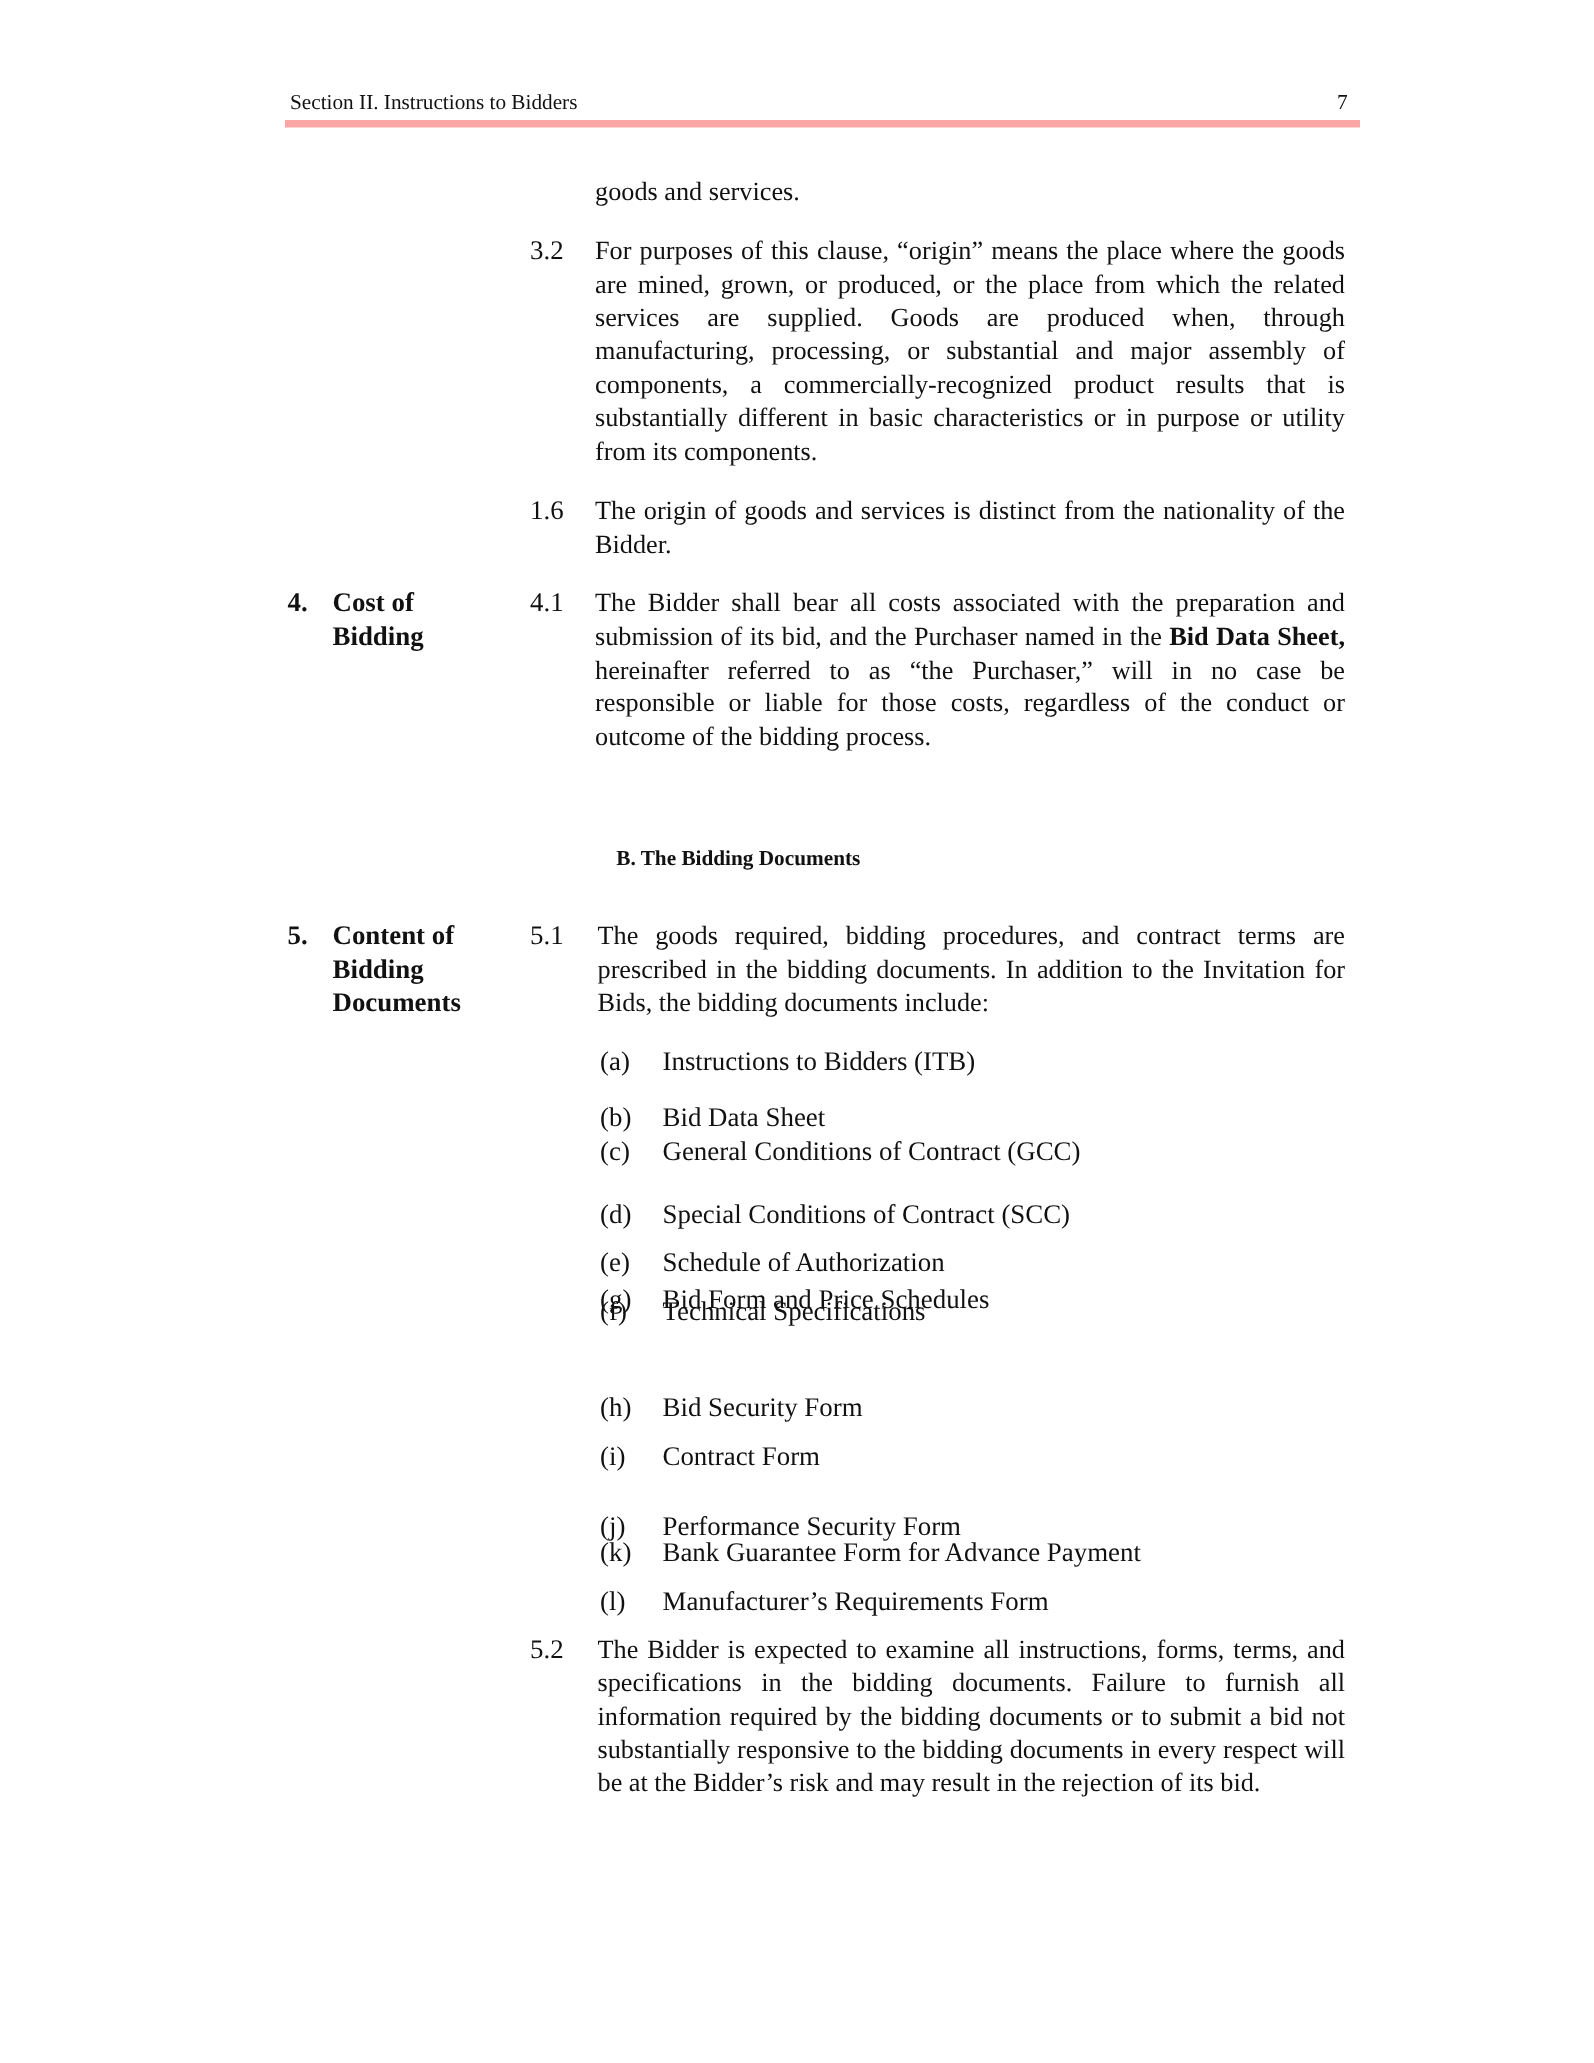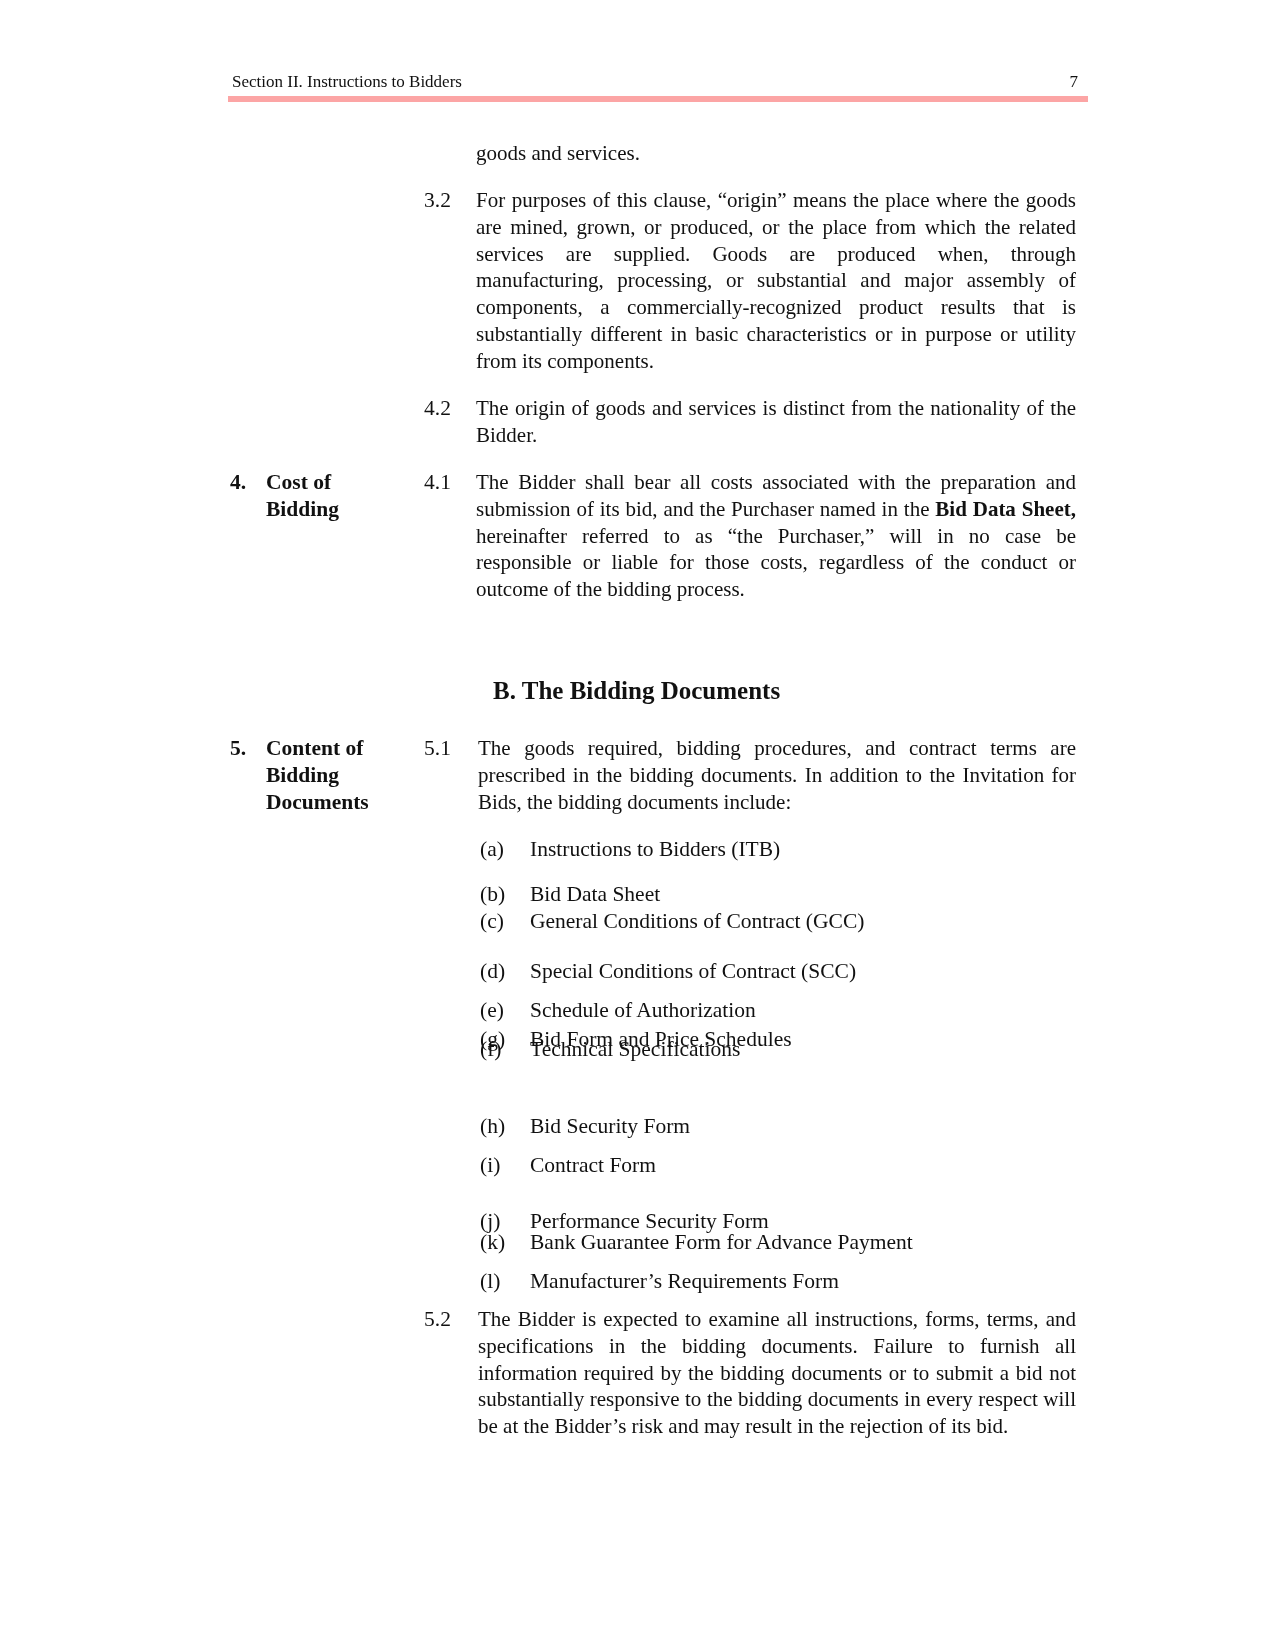--- a/index.html
+++ b/index.html
@@ -7,38 +7,38 @@
          font-family: "Liberation Serif", "DejaVu Serif", serif; color: #111; }
   .page-header { position: absolute; left: 228px; top: 70px; width: 860px; height: 26px;
                  border-bottom: 6px solid #fca5a5; }
   .page-header .title { position: absolute; left: 4px; bottom: 4px; font-size: 17px; }
   .page-header .pgnum { position: absolute; right: 10px; bottom: 4px; font-size: 17px; }
   .abs { position: absolute; }
   .body-text { font-size: 21px; line-height: 26.8px; text-align: justify; }
   .para-num { font-size: 21.5px; line-height: 26.8px; }
   .side-num { font-size: 21.5px; line-height: 26.8px; font-weight: bold; }
   .side-label { font-size: 21.5px; line-height: 26.8px; font-weight: bold; }
-  .section-heading { font-size: 25px; font-weight: bold; }
+  .section-heading { font-size: 17px; font-weight: bold; }
   .list-item { position: absolute; left: 480px; font-size: 21.5px; line-height: 26px; white-space: nowrap; }
   .list-item .marker { display: inline-block; width: 50px; }
 </style>
 </head>
 <body>
 
 <div class="page-header">
   <span class="title">Section II. Instructions to Bidders</span>
   <span class="pgnum">7</span>
 </div>
 
 <div class="abs body-text" style="left:476px; top:140px; width:600px;">goods and services.</div>
 
 <div class="abs para-num" style="left:424px; top:187px;">3.2</div>
 <div class="abs body-text" style="left:476px; top:187px; width:600px;">For purposes of this clause, “origin” means the place where the goods are mined, grown, or produced, or the place from which the related services are supplied.  Goods are produced when, through manufacturing, processing, or substantial and major assembly of components, a commercially-recognized product results that is substantially different in basic characteristics or in purpose or utility from its components.</div>
 
-<div class="abs para-num" style="left:424px; top:395px;">4.2</div>
+<div class="abs para-num" style="left:424px; top:395px;">1.6</div>
 <div class="abs body-text" style="left:476px; top:395px; width:600px;">The origin of goods and services is distinct from the nationality of the Bidder.</div>
 
 <div class="abs side-num" style="left:230px; top:469px;">4.</div>
 <div class="abs side-label" style="left:266px; top:469px;">
   <div>Cost of</div>
   <div>Bidding</div>
 </div>
 
 <div class="abs para-num" style="left:424px; top:469px;">4.1</div>
 <div class="abs body-text" style="left:476px; top:469px; width:600px;"><span>The Bidder shall bear all costs associated with the preparation and submission of its bid, and the Purchaser named in the </span><b>Bid Data Sheet,</b><span> hereinafter referred to as “the Purchaser,” will in no case be responsible or liable for those costs, regardless of the conduct or outcome of the bidding process.</span></div>

